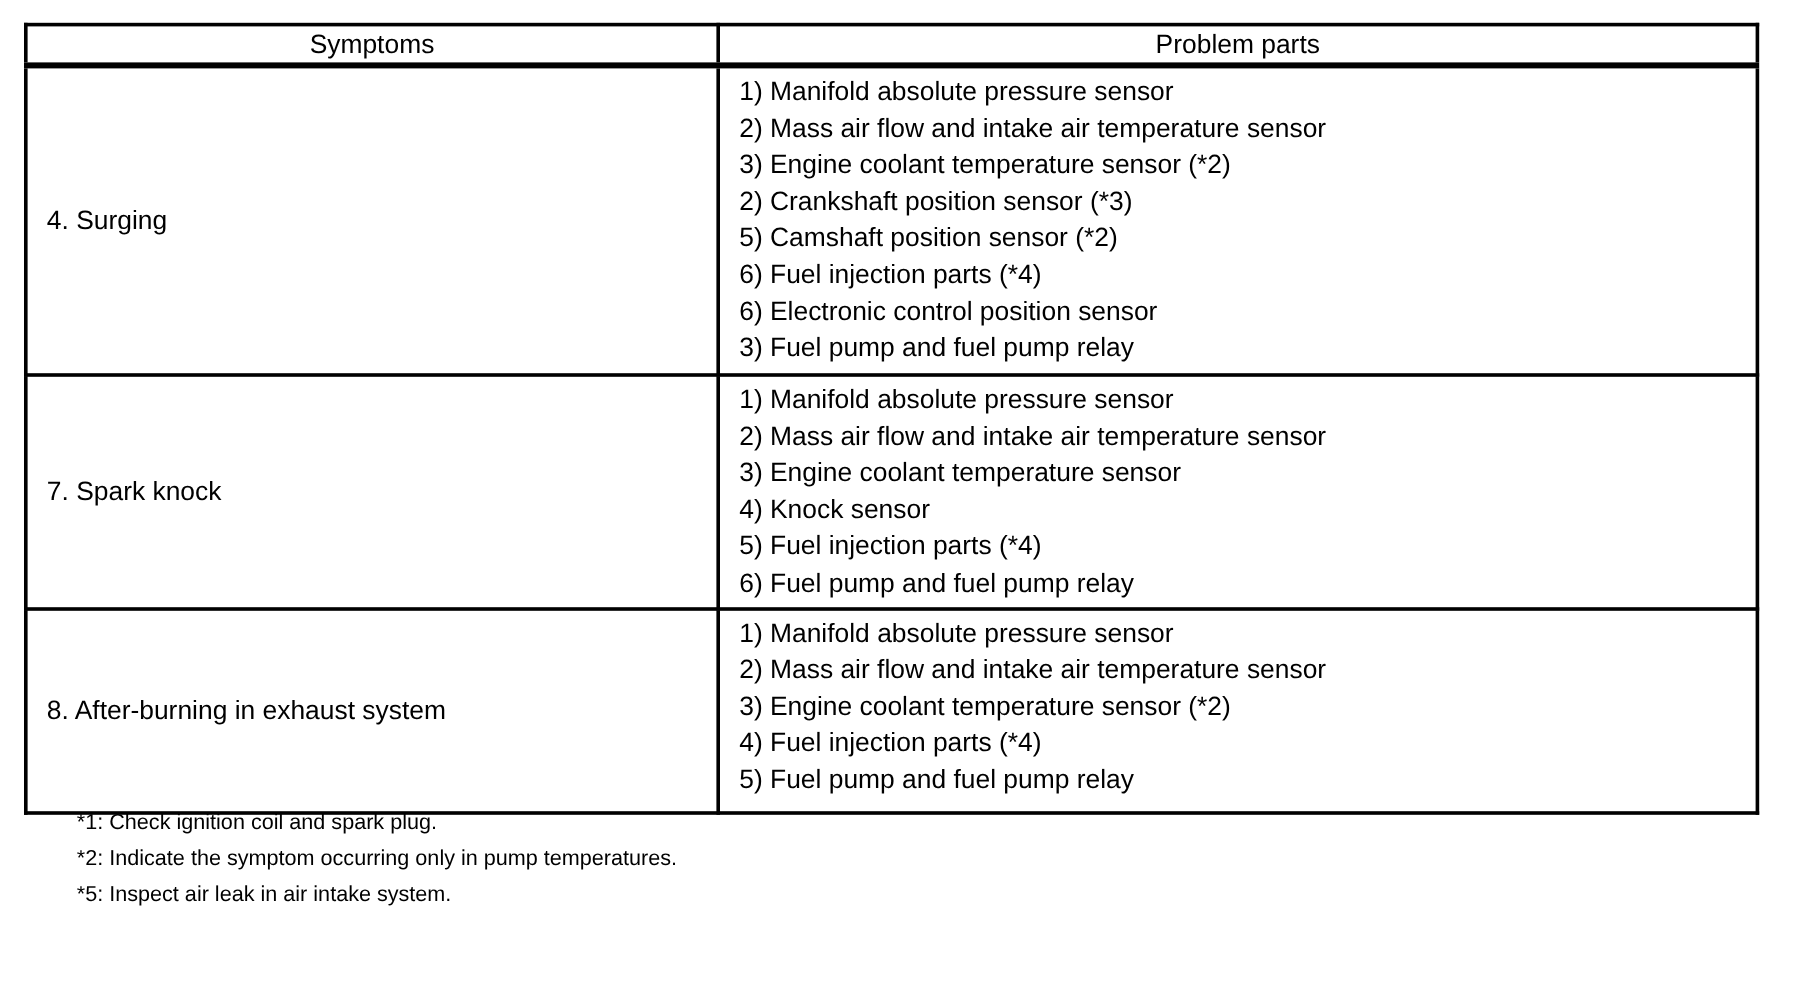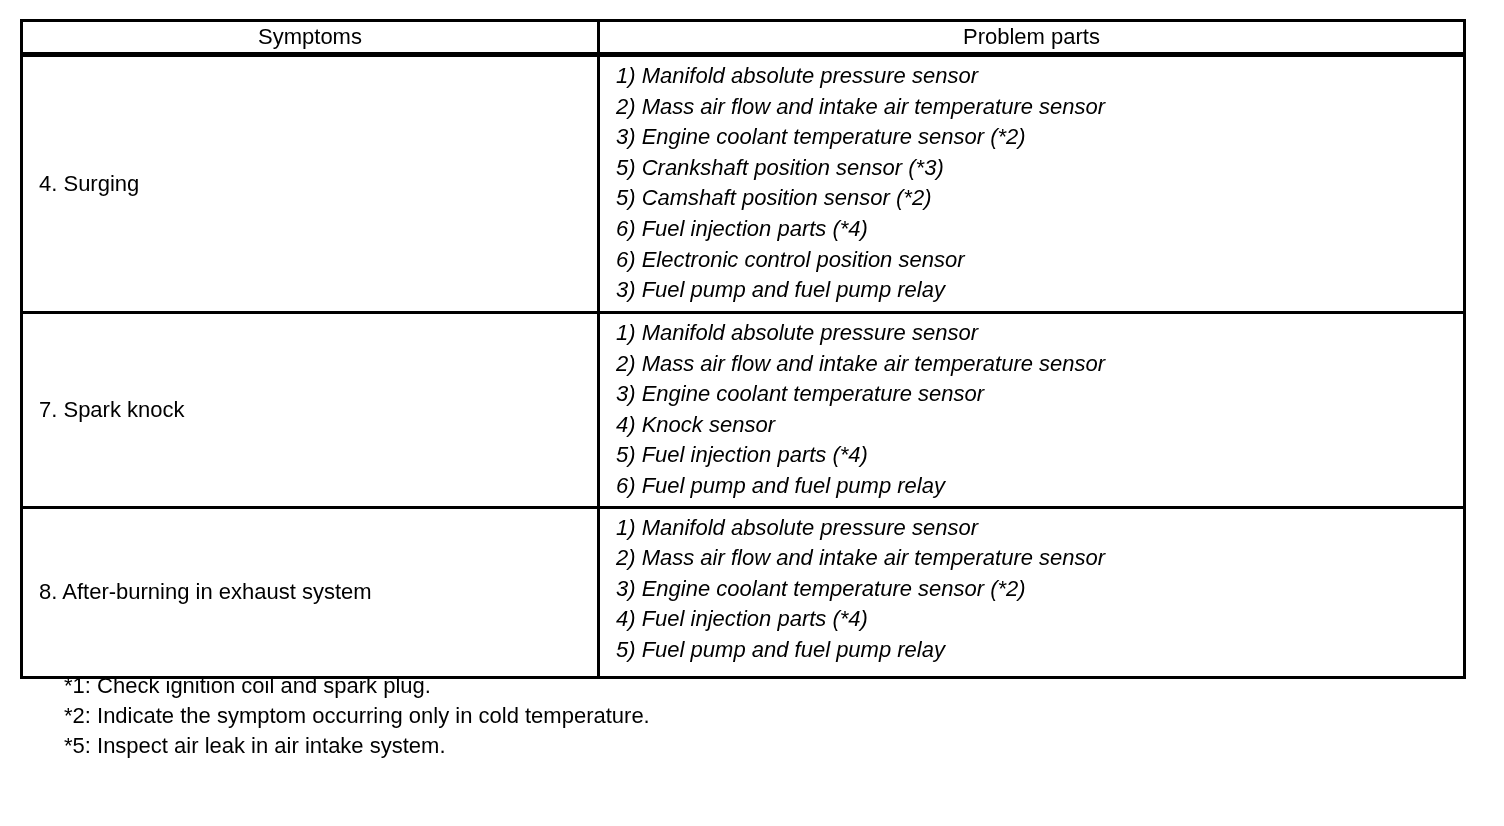--- a/index.html
+++ b/index.html
@@ -48,30 +48,29 @@
     line-height: 26px;
   }
   td.parts-cell {
     vertical-align: top;
     padding: 4px 0 4px 16px;
   }
   .part-item {
     font-size: 22px;
     line-height: 30.6px;
     white-space: nowrap;
-    font-style: italic;
   }
   tr.row-surging   td { height: 246px; }
   tr.row-knock     td { height: 183px; }
   tr.row-afterburn td { height: 159px; }
   .footnotes {
     position: absolute;
     left: 64px;
     top: 671px;
-    font-size: 22px;
+    font-size: 18px;
     line-height: 29.8px;
   }
   .footnote-item { white-space: nowrap; }
 </style>
 </head>
 <body>
 
 <div class="page">
 
   <table class="trouble-table">
@@ -85,21 +84,21 @@
         <th>Problem parts</th>
       </tr>
     </thead>
     <tbody>
       <tr class="row-surging">
         <td class="symptom-cell">4. Surging</td>
         <td class="parts-cell">
           <div class="part-item">1) Manifold absolute pressure sensor</div>
           <div class="part-item">2) Mass air flow and intake air temperature sensor</div>
           <div class="part-item">3) Engine coolant temperature sensor (*2)</div>
-          <div class="part-item">5) Crankshaft position sensor (*3)</div>
+          <div class="part-item">2) Crankshaft position sensor (*3)</div>
           <div class="part-item">5) Camshaft position sensor (*2)</div>
           <div class="part-item">6) Fuel injection parts (*4)</div>
           <div class="part-item">6) Electronic control position sensor</div>
           <div class="part-item">3) Fuel pump and fuel pump relay</div>
         </td>
       </tr>
       <tr class="row-knock">
         <td class="symptom-cell">7. Spark knock</td>
         <td class="parts-cell">
           <div class="part-item">1) Manifold absolute pressure sensor</div>
@@ -118,17 +117,17 @@
           <div class="part-item">3) Engine coolant temperature sensor (*2)</div>
           <div class="part-item">4) Fuel injection parts (*4)</div>
           <div class="part-item">5) Fuel pump and fuel pump relay</div>
         </td>
       </tr>
     </tbody>
   </table>
 
   <div class="footnotes">
     <div class="footnote-item">*1: Check ignition coil and spark plug.</div>
-    <div class="footnote-item">*2: Indicate the symptom occurring only in cold temperature.</div>
+    <div class="footnote-item">*2: Indicate the symptom occurring only in pump temperatures.</div>
     <div class="footnote-item">*5: Inspect air leak in air intake system.</div>
   </div>
 
 </div>
 
 </body></html>

